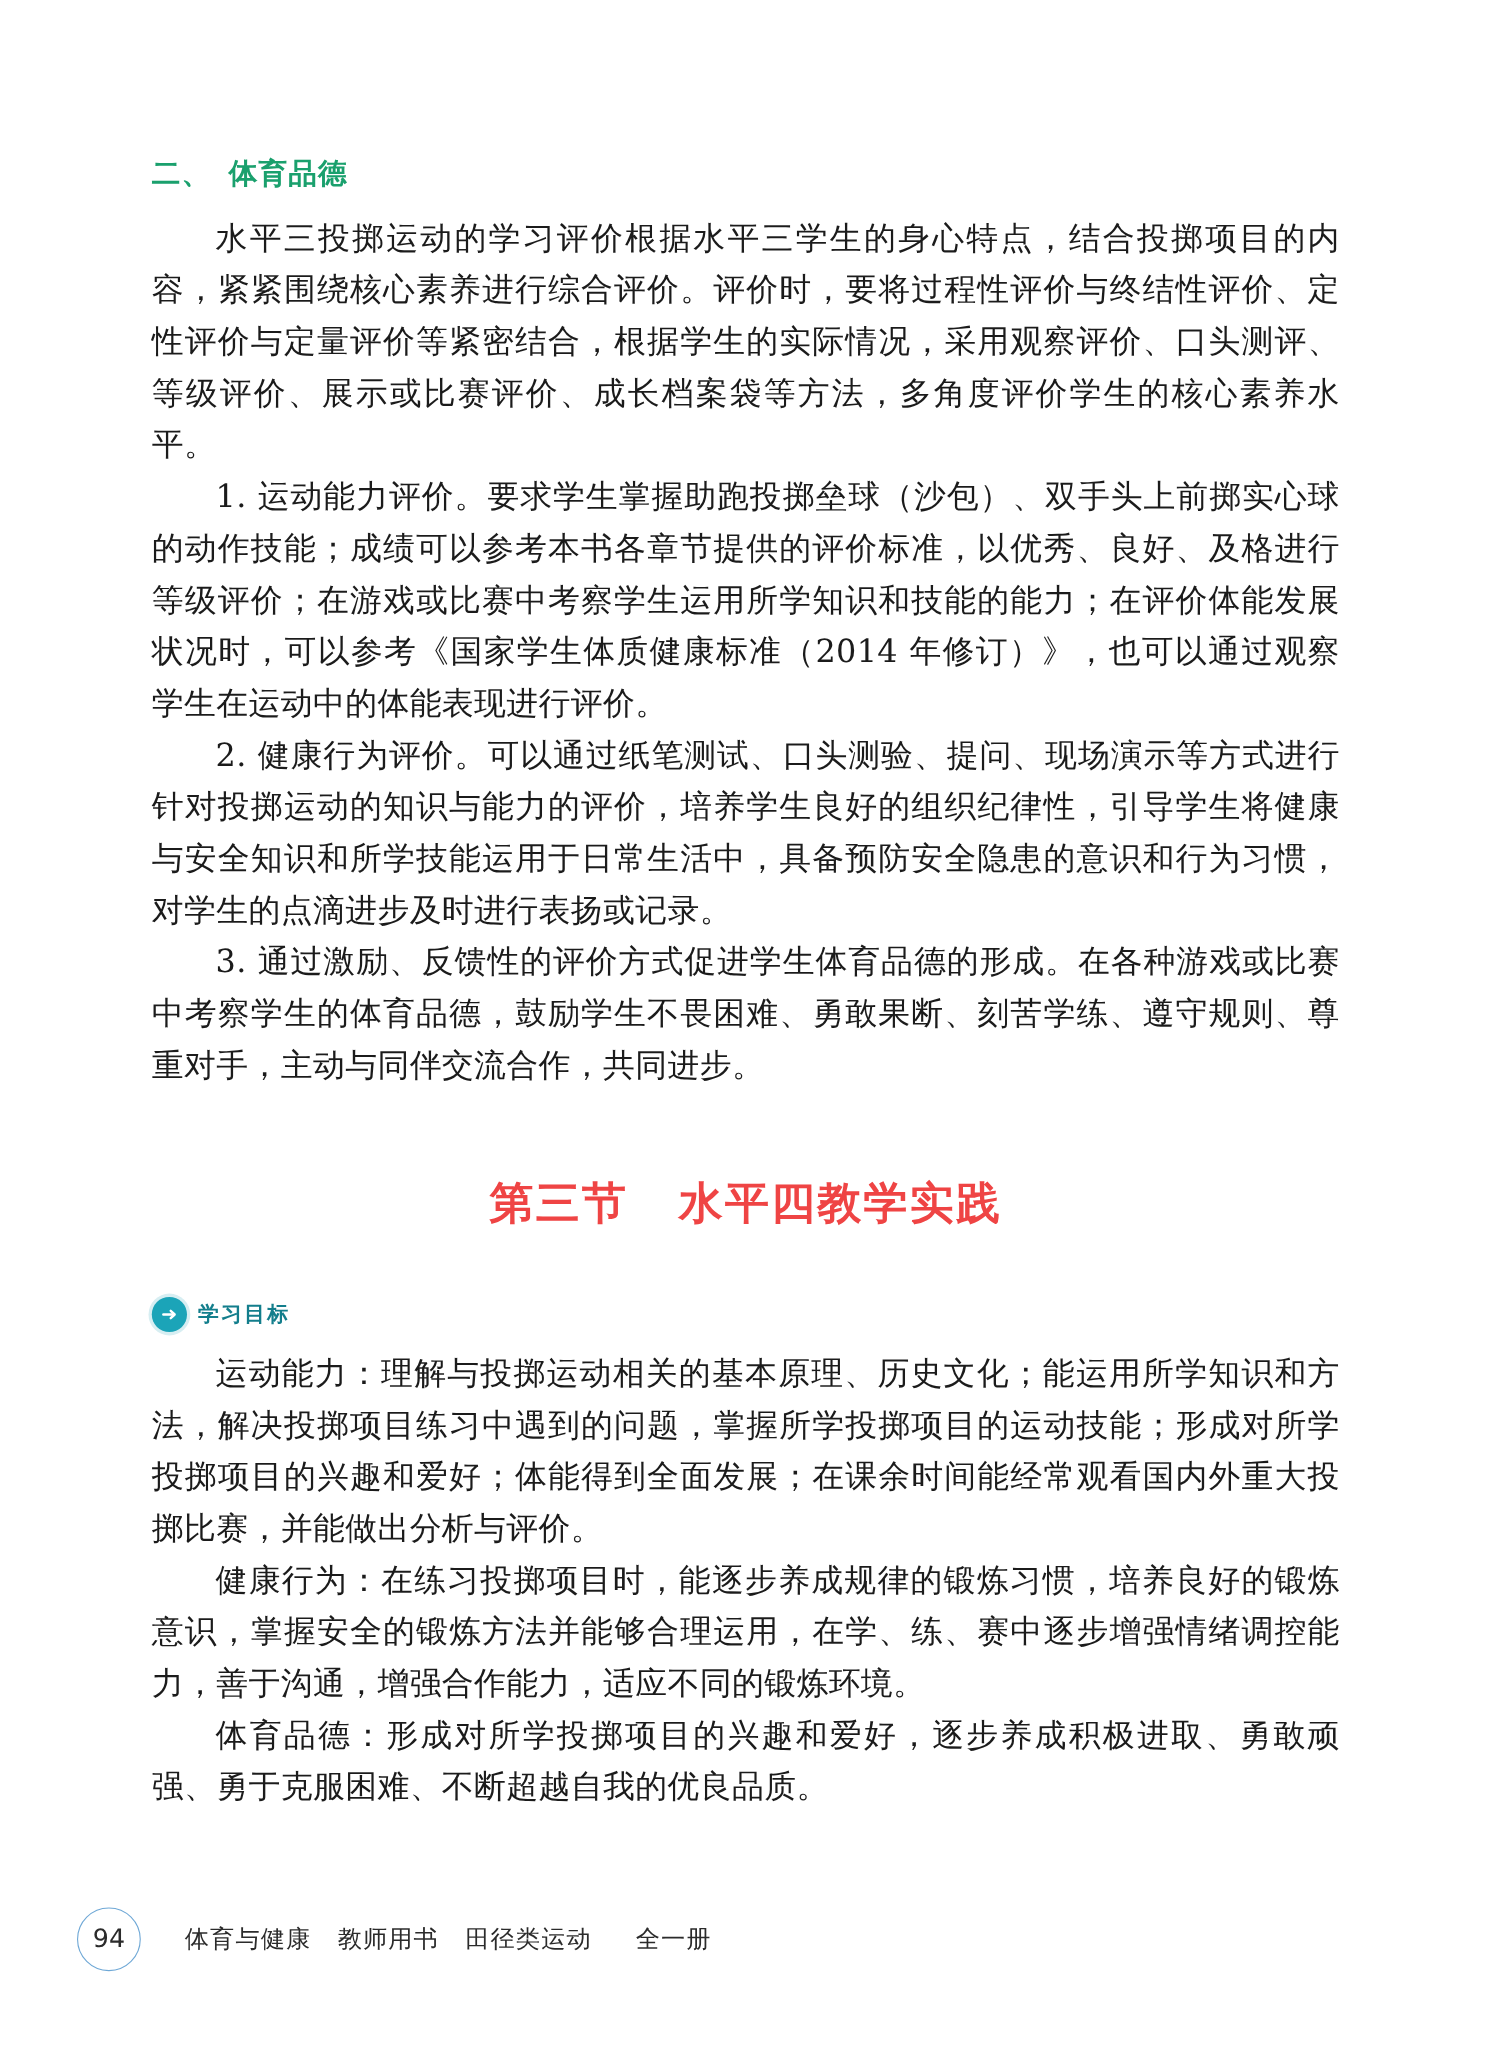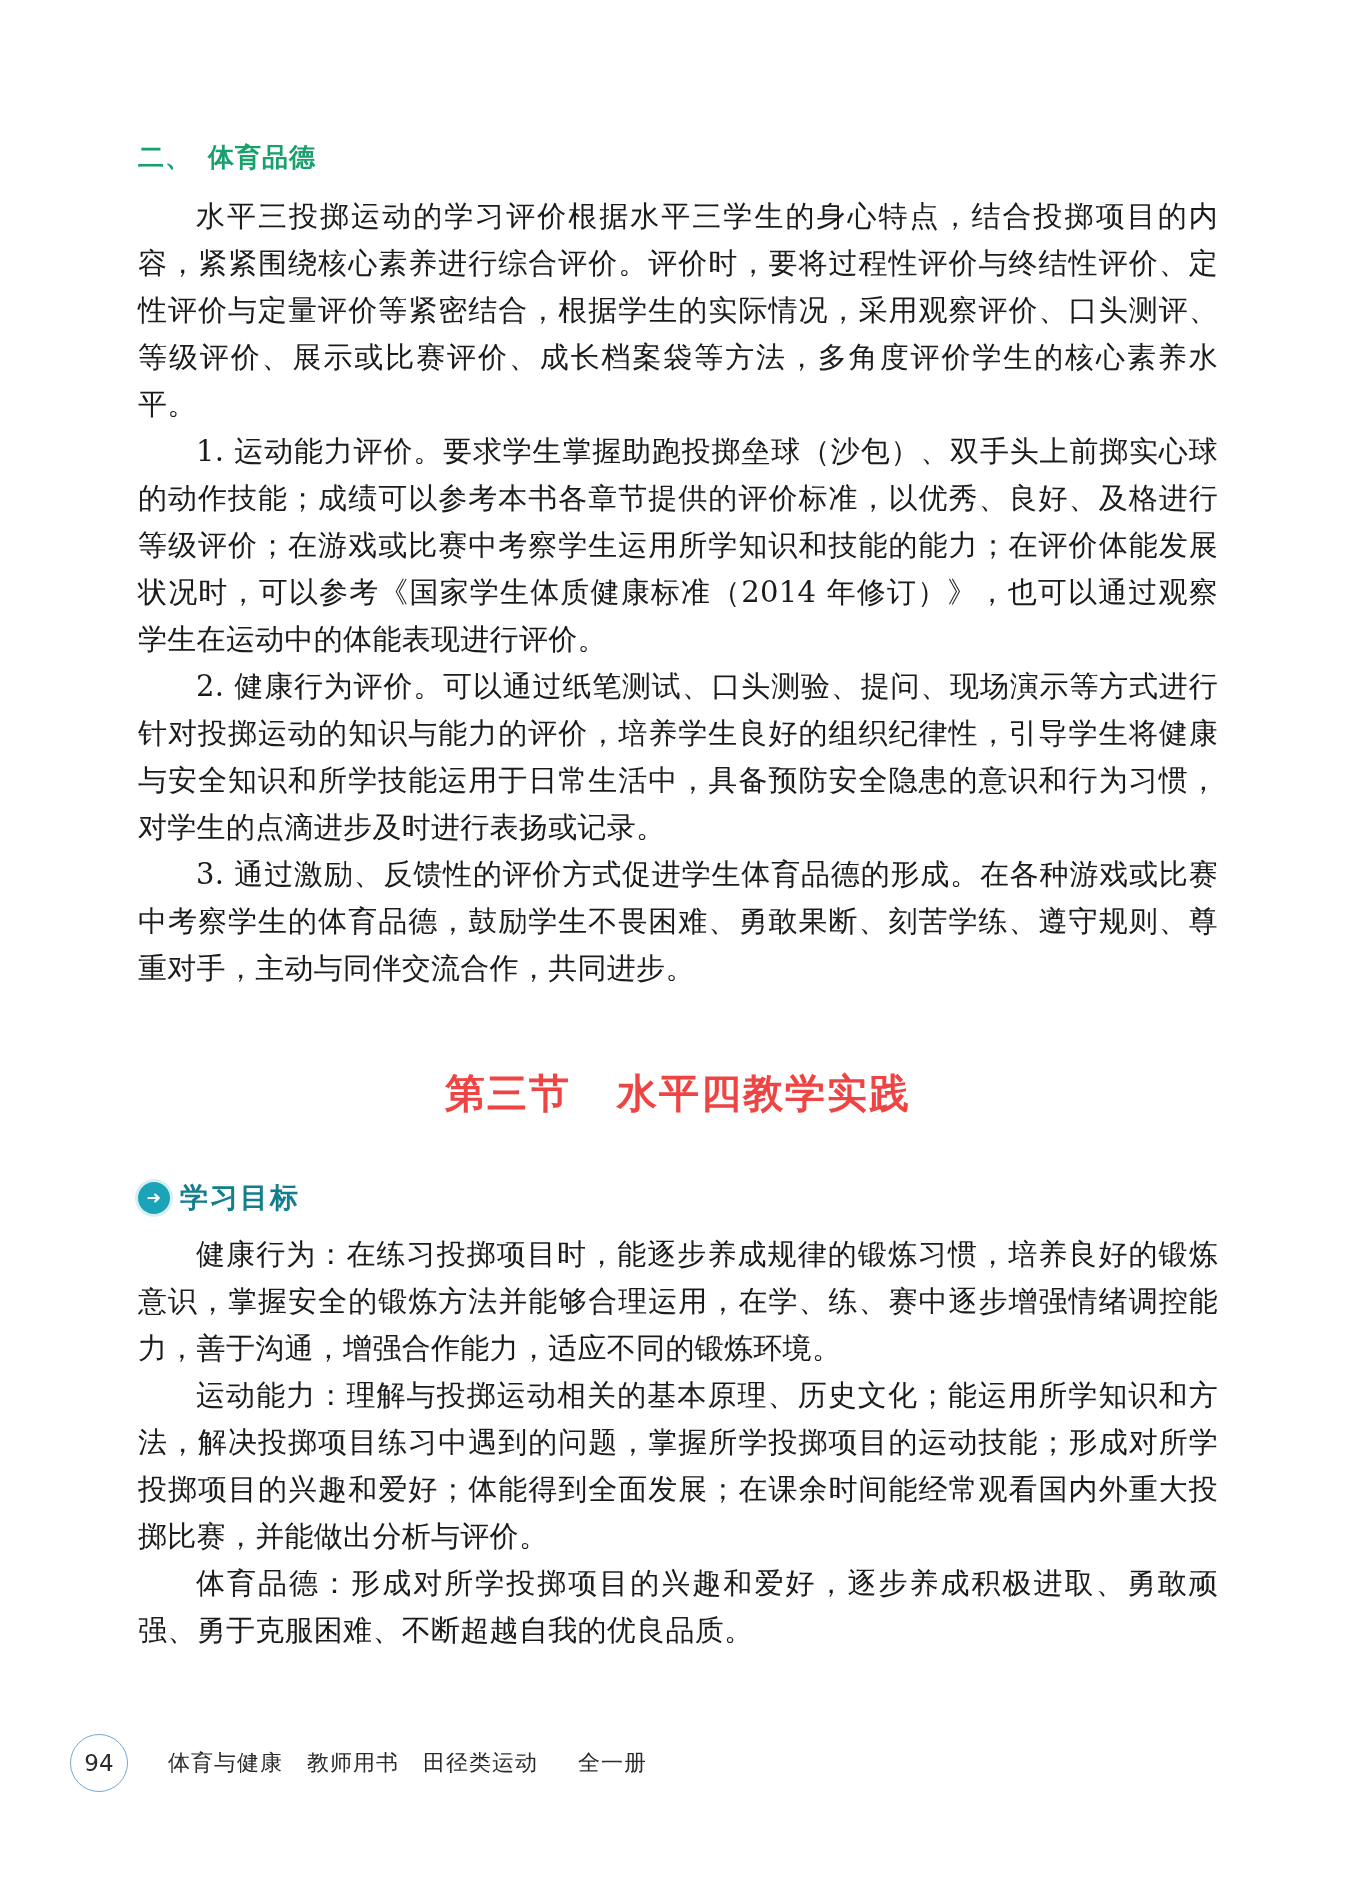--- a/index.html
+++ b/index.html
@@ -87,21 +87,21 @@
     justify-content: center;
     margin-right: 10px;
     flex: 0 0 auto;
     box-shadow: 0 0 0 3px #d7eef2;
   }
   .goal-head .circle svg { display: block; }
   .goal-head .goal-text {
     color: #137e8c;
     font-family: "DejaVu Serif", "Liberation Serif", serif;
     font-weight: bold;
-    font-size: 28px;
+    font-size: 19px;
     letter-spacing: 2px;
   }
 
   
   .footer {
     position: absolute;
     left: 70px;
     bottom: 92px;
     display: flex;
     align-items: center;
@@ -151,22 +151,22 @@
     <div class="goal-head">
       <span class="circle">
         <svg width="18" height="18" viewBox="0 0 18 18" aria-hidden="true">
           <path d="M3.5 9 H12.5" stroke="#ffffff" stroke-width="2.2" stroke-linecap="round" fill="none"></path>
           <path d="M10.2 5.6 L13.8 9 L10.2 12.4" stroke="#ffffff" stroke-width="2.2" stroke-linecap="round" stroke-linejoin="round" fill="none"></path>
         </svg>
       </span>
       <span class="goal-text">学习目标</span>
     </div>
 
+    <p class="body">运动能力：理解与投掷运动相关的基本原理、历史文化；能运用所学知识和方法，解决投掷项目练习中遇到的问题，掌握所学投掷项目的运动技能；形成对所学投掷项目的兴趣和爱好；体能得到全面发展；在课余时间能经常观看国内外重大投掷比赛，并能做出分析与评价。</p>
     <p class="body">健康行为：在练习投掷项目时，能逐步养成规律的锻炼习惯，培养良好的锻炼意识，掌握安全的锻炼方法并能够合理运用，在学、练、赛中逐步增强情绪调控能力，善于沟通，增强合作能力，适应不同的锻炼环境。</p>
-    <p class="body">运动能力：理解与投掷运动相关的基本原理、历史文化；能运用所学知识和方法，解决投掷项目练习中遇到的问题，掌握所学投掷项目的运动技能；形成对所学投掷项目的兴趣和爱好；体能得到全面发展；在课余时间能经常观看国内外重大投掷比赛，并能做出分析与评价。</p>
     <p class="body">体育品德：形成对所学投掷项目的兴趣和爱好，逐步养成积极进取、勇敢顽强、勇于克服困难、不断超越自我的优良品质。</p>
 
   </div>
 
   <div class="footer">
     <div class="pagenum">94</div>
     <div class="footer-text">体育与健康   教师用书   田径类运动     全一册</div>
   </div>
 </div>
 

